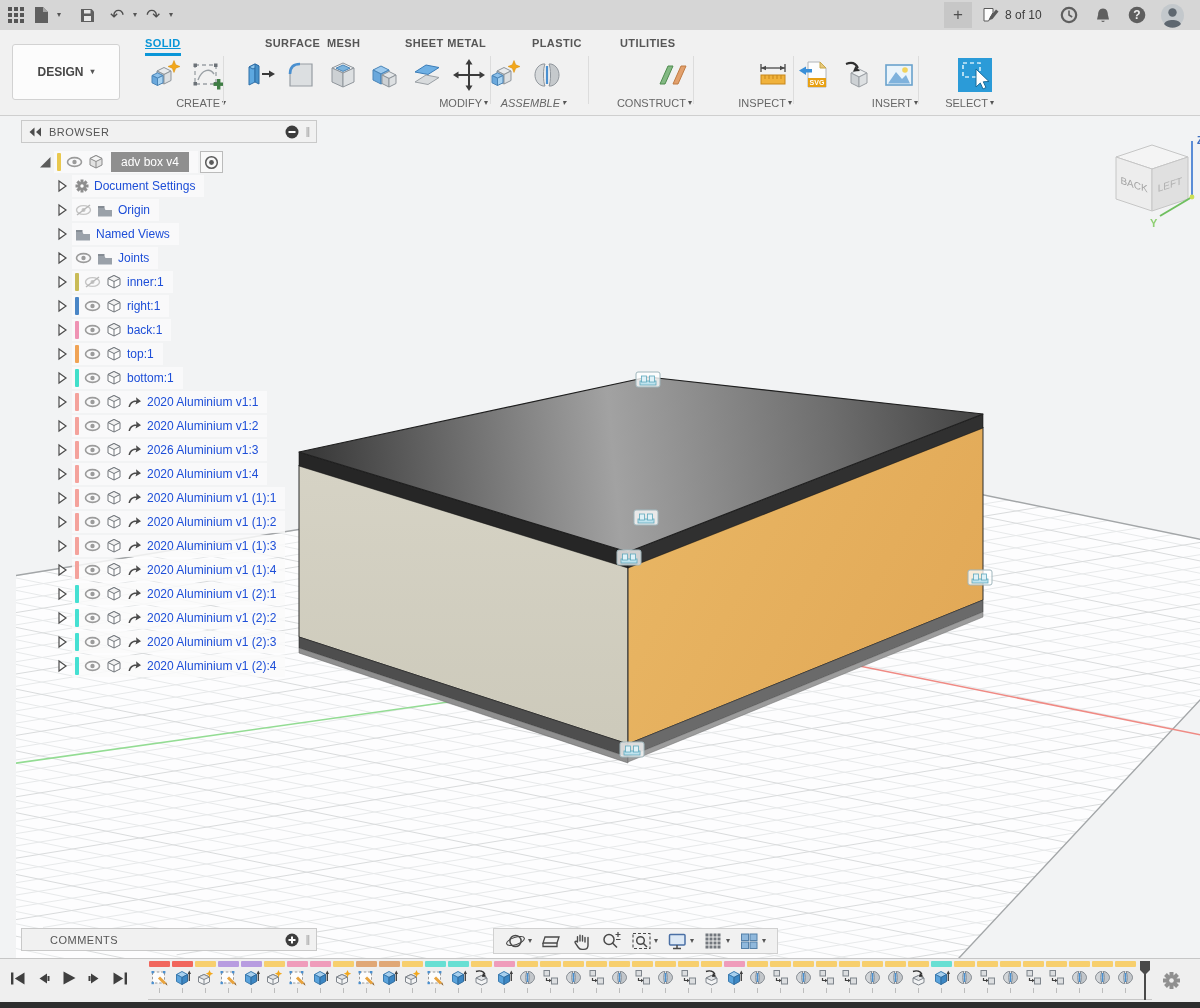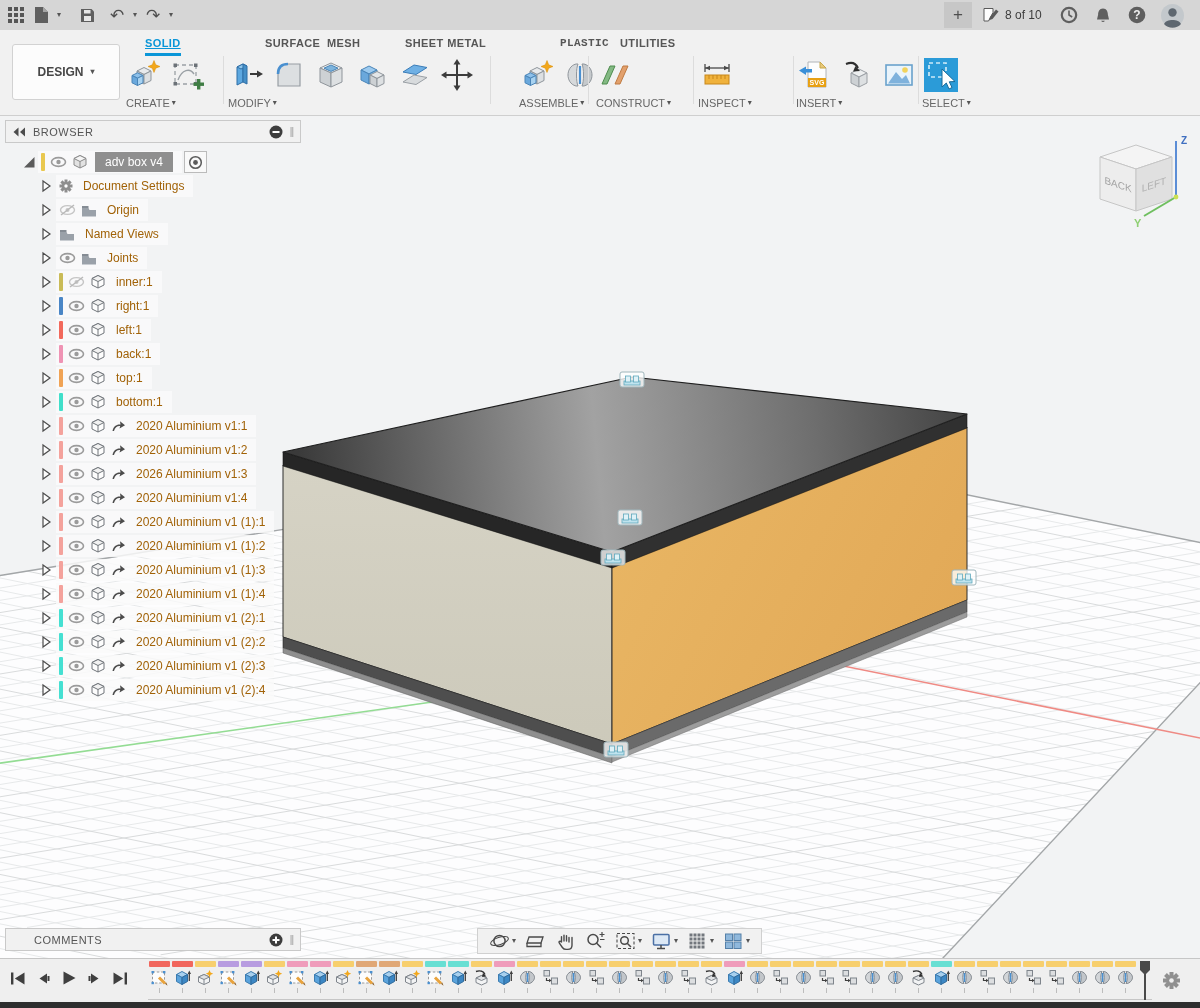--- a/index.html
+++ b/index.html
@@ -23,45 +23,45 @@
                  font-size:12px;color:#3d3d3d;cursor:pointer}
 
   
   #ribbon{position:absolute;top:30px;left:0;right:0;height:85px;background:#f1f1f1;border-bottom:1px solid #cfcfcf}
   #design-btn{position:absolute;left:12px;top:14px;width:106px;height:54px;background:#fcfcfc;
               border:1px solid #d2d2d2;border-radius:3px;display:flex;align-items:center;justify-content:center;
               gap:5px;font-size:12px;font-weight:bold;color:#474747;cursor:pointer}
   .tab{position:absolute;top:7px;font-size:11px;font-weight:bold;color:#565656;letter-spacing:.4px;
        cursor:pointer;padding-bottom:4px}
   .tab.active{color:#0a96d8;border-bottom:3px solid #0a96d8}
-  .group{position:absolute;top:24px;display:flex;flex-direction:column;align-items:flex-start}
+  .group{position:absolute;top:24px;display:flex;flex-direction:column;align-items:flex-end}
   .gicons{display:flex;align-items:center;gap:4px;height:42px}
   .ricon{width:38px;height:40px;display:flex;align-items:center;justify-content:center;cursor:pointer;border-radius:2px}
   .glabel{font-size:11px;color:#666;margin-top:1px;display:flex;align-items:center;cursor:pointer}
   .gsep{position:absolute;top:26px;width:1px;height:48px;background:#dcdcdc}
 
   
-  #viewport{position:absolute;top:116px;left:0;width:1144px;height:842px;cursor:default}
+  #viewport{position:absolute;top:116px;left:16px;width:1144px;height:842px;cursor:default}
   #scene{position:absolute;left:0;top:0}
 
   
   .panelbar{height:21px;background:#f1f1f1;border:1px solid #c9c9c9;display:flex;align-items:center;
             font-size:11px;color:#555;letter-spacing:.5px;padding:0 7px;gap:7px}
   .panelbar .spacer{flex:1}
   .grip{color:#9a9a9a;font-size:10px;letter-spacing:-1px}
   #browser{position:absolute;left:5px;top:4px;width:296px}
   #browser-rows{margin-top:7px}
   .brow{height:24px;display:flex;align-items:center}
   .brow .exp{width:14px;margin-right:3px;display:flex;justify-content:center;cursor:pointer}
   .lvl0 .exp{margin-left:16px}
   .lvl1 .exp{margin-left:34px}
   .chip{display:inline-flex;align-items:center;background:rgba(250,250,250,.84);height:22px;
         padding:0 9px 0 3px;gap:5px;cursor:pointer}
   .cbar{width:4px;height:18px;border-radius:1px}
-  .rlabel{font-size:12px;color:#a16207;margin-left:5px;white-space:nowrap}
+  .rlabel{font-size:12px;color:#1d4ed8;white-space:nowrap}
   .rlabel.sel{background:#8f8f8f;color:#fff;padding:3px 10px;margin-left:2px}
   .radiochip{display:inline-flex;align-items:center;background:rgba(250,250,250,.9);
              border:1px solid #bbb;height:20px;padding:0 3px;margin-left:2px;cursor:pointer}
 
   #comments{position:absolute;left:5px;top:812px;width:296px}
   #navbar{position:absolute;left:477px;top:812px;height:24px;background:#f1f1f1;border:1px solid #d0d0d0;
           display:flex;align-items:center;padding:0 8px;gap:3px}
   .navbtn{display:flex;align-items:center;padding:1px 3px;cursor:pointer;border-radius:2px}
 
   #viewcube{position:absolute;left:1086px;top:17px;cursor:pointer}
@@ -159,21 +159,21 @@
 <div id="ribbon">
   <div id="design-btn">
     <span>DESIGN</span>
       <span class="caret">▾</span>
   </div>
   <div id="tabs">
       <span class="tab active" style="left: 145px; text-decoration: underline;">SOLID</span>
       <span class="tab" style="left: 228px; margin-left: 37px;">SURFACE</span>
       <span class="tab" style="left: 327px;">MESH</span>
       <span class="tab" style="left: 405px;">SHEET METAL</span>
-      <span class="tab" style="left: 560px; font-family: Liberation Mono, monospace;">PLASTIC</span>
+      <span class="tab" style="left: 532px;">PLASTIC</span>
       <span class="tab" style="left: 620px;">UTILITIES</span>
     </div>
   <div id="groups">
       <div class="group" style="left: 126px; width: 100px;">
         <div class="gicons">
           <span class="ricon">
             <svg width="34" height="34">
               <polygon points="9,13 16,9.5 23,13 16,16.5" fill="#e8eaec" stroke="#8e959b"></polygon>
               <polygon points="9,13 16,16.5 16,26 9,22.5" fill="#cdd1d5" stroke="#8e959b"></polygon>
               <polygon points="16,16.5 23,13 23,22.5 16,26" fill="#dde0e2" stroke="#8e959b"></polygon>
@@ -259,21 +259,21 @@
               </g>
             </svg>
           </span>
         </div>
         <div class="glabel">
           <span>MODIFY</span>
           <span class="caret">▾</span>
         </div>
       </div>
       <div class="gsep" style="left: 490px;"></div>
-      <div class="group" style="left: 519px; width: 90px;">
+      <div class="group" style="left: 476px; width: 90px; font-style: italic;">
         <div class="gicons">
           <span class="ricon">
             <svg width="34" height="34">
               <polygon points="9,13 16,9.5 23,13 16,16.5" fill="#e8eaec" stroke="#8e959b"></polygon>
               <polygon points="9,13 16,16.5 16,26 9,22.5" fill="#cdd1d5" stroke="#8e959b"></polygon>
               <polygon points="16,16.5 23,13 23,22.5 16,26" fill="#dde0e2" stroke="#8e959b"></polygon>
               <polygon points="4,17.5 9.5,14.8 15,17.5 9.5,20.2" fill="#8ec1ea" stroke="#4a85b8"></polygon>
               <polygon points="4,17.5 9.5,20.2 9.5,27.5 4,24.8" fill="#6aa8dc" stroke="#4a85b8"></polygon>
               <polygon points="9.5,20.2 15,17.5 15,24.8 9.5,27.5" fill="#a8d2f0" stroke="#4a85b8"></polygon>
               <path d="M26,2.5 l1.7,4.3 4.3,1.7 -4.3,1.7 -1.7,4.3 -1.7,-4.3 -4.3,-1.7 4.3,-1.7 z" fill="#f2a71b" stroke="#d88a00" stroke-width=".5"></path>
@@ -797,44 +797,20 @@
             <span class="rlabel">right:1</span>
           </span>
         </div>
         <div class="brow lvl1">
           <span class="exp">
             <svg width="12" height="14">
               <polygon points="3,2 10,7 3,12" fill="#fcfcfc" stroke="#4c4c4c" stroke-width="1.2"></polygon>
             </svg>
           </span>
           <span class="chip">
-            <span class="cbar" style="background: rgb(242, 105, 92);"></span>
-            <span class="ico">
-              <svg width="17" height="12">
-                <ellipse cx="8.5" cy="6" rx="7" ry="4.4" fill="none" stroke="#9b9b9b" stroke-width="1.6"></ellipse>
-                <circle cx="8.5" cy="6" r="2.2" fill="#9b9b9b"></circle>
-              </svg>
-            </span>
-            <span class="ico">
-              <svg width="16" height="16" viewBox="0 0 16 16">
-                <polygon points="8,1.5 14,4.5 14,11 8,14 2,11 2,4.5" fill="#fdfdfd" stroke="#70757a"></polygon>
-                <polygon points="2,4.5 8,7.5 14,4.5 8,1.5" fill="#f2f2f2" stroke="#70757a"></polygon>
-                <line x1="8" y1="7.5" x2="8" y2="14" stroke="#70757a"></line>
-              </svg>
-            </span>
-            <span class="rlabel">left:1</span>
-          </span>
-        </div>
-        <div class="brow lvl1">
-          <span class="exp">
-            <svg width="12" height="14">
-              <polygon points="3,2 10,7 3,12" fill="#fcfcfc" stroke="#4c4c4c" stroke-width="1.2"></polygon>
-            </svg>
-          </span>
-          <span class="chip">
             <span class="cbar" style="background: rgb(239, 147, 180);"></span>
             <span class="ico">
               <svg width="17" height="12">
                 <ellipse cx="8.5" cy="6" rx="7" ry="4.4" fill="none" stroke="#9b9b9b" stroke-width="1.6"></ellipse>
                 <circle cx="8.5" cy="6" r="2.2" fill="#9b9b9b"></circle>
               </svg>
             </span>
             <span class="ico">
               <svg width="16" height="16" viewBox="0 0 16 16">
                 <polygon points="8,1.5 14,4.5 14,11 8,14 2,11 2,4.5" fill="#fdfdfd" stroke="#70757a"></polygon>

